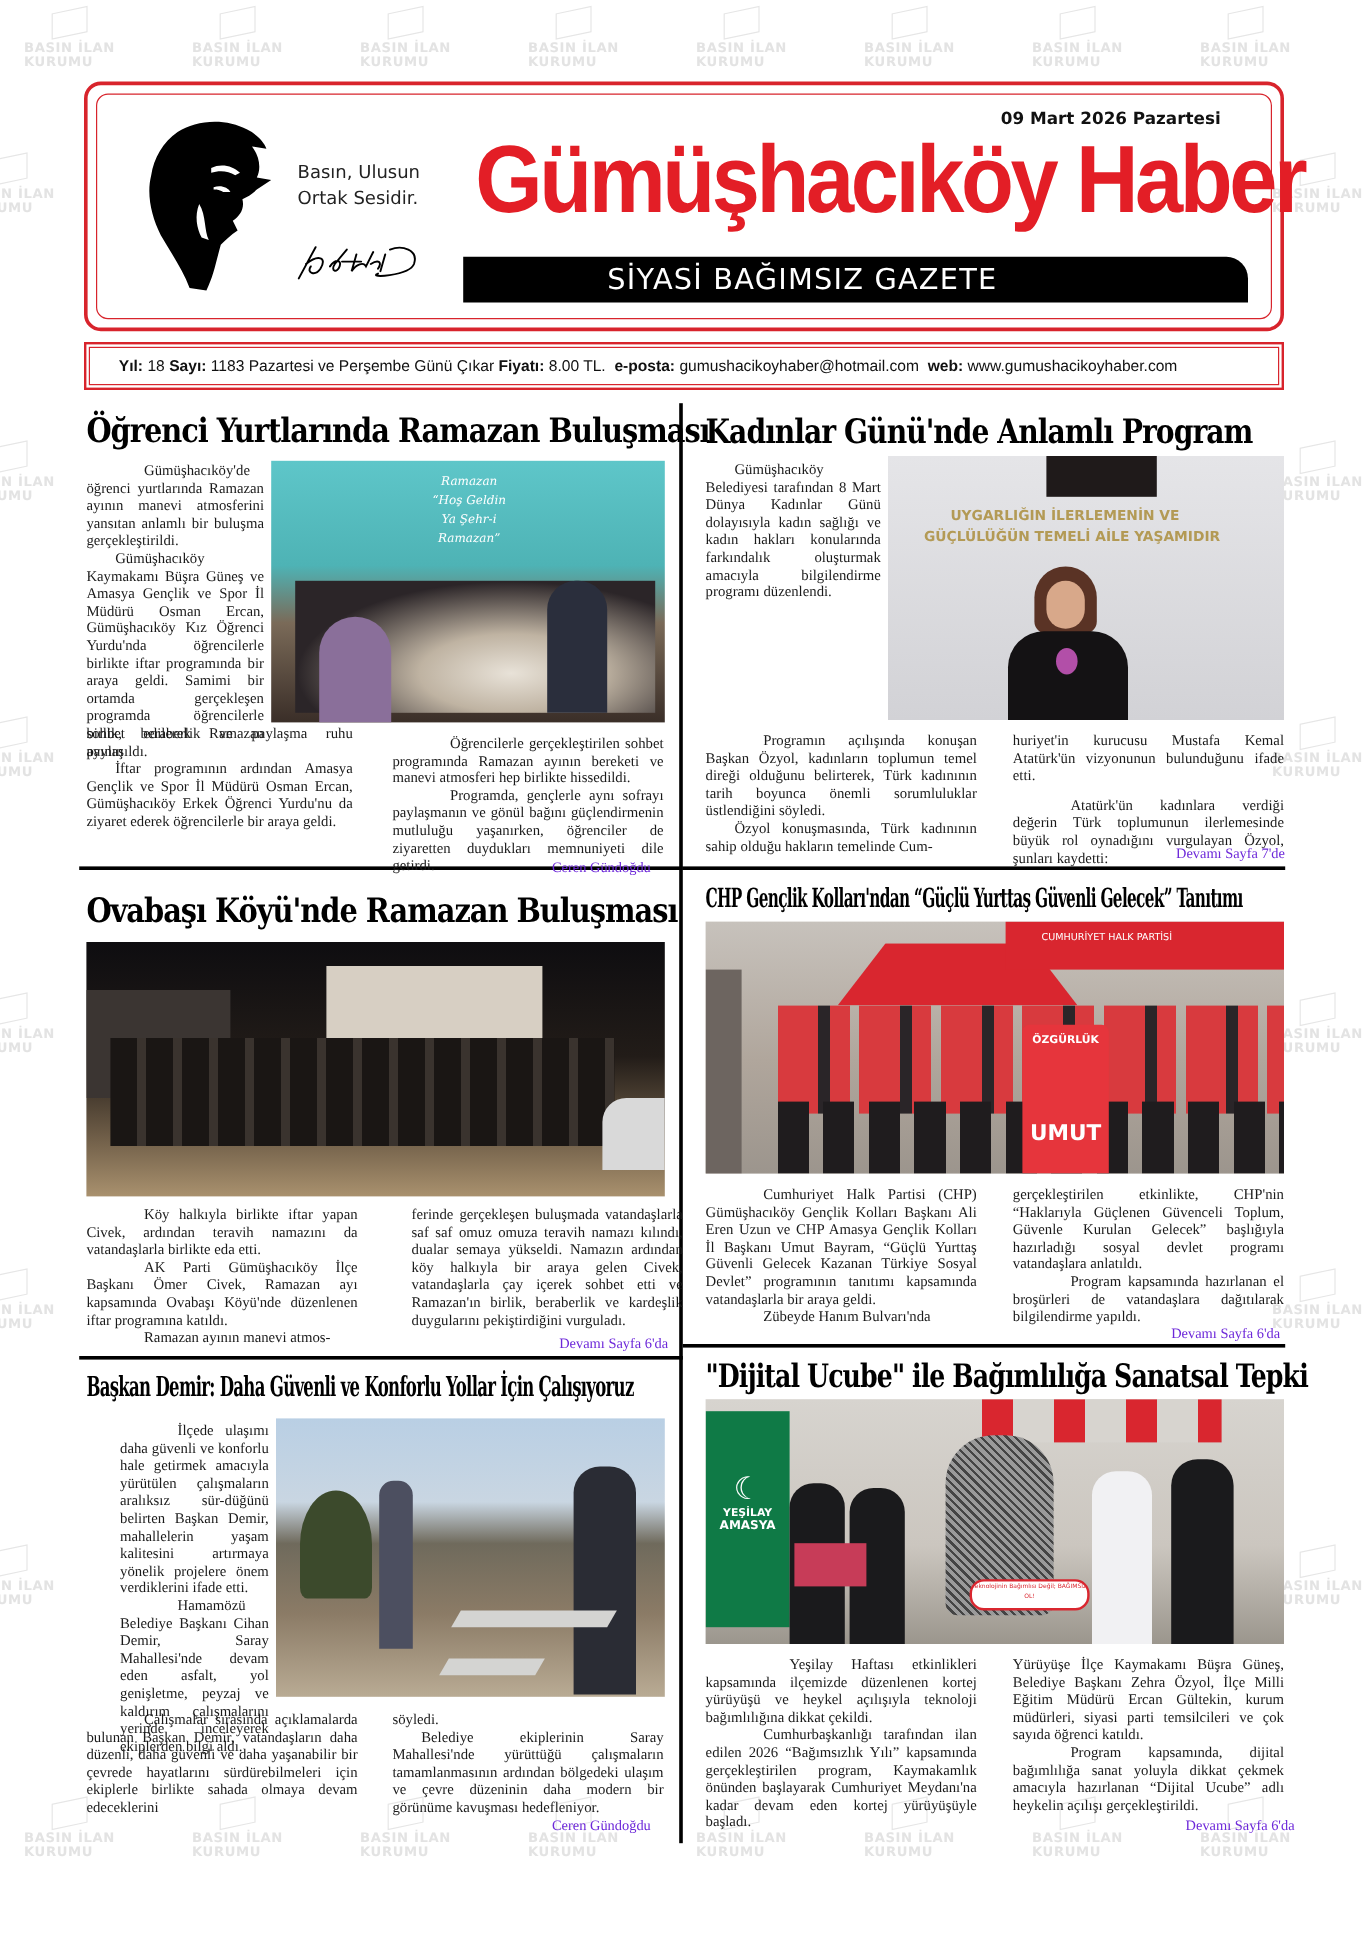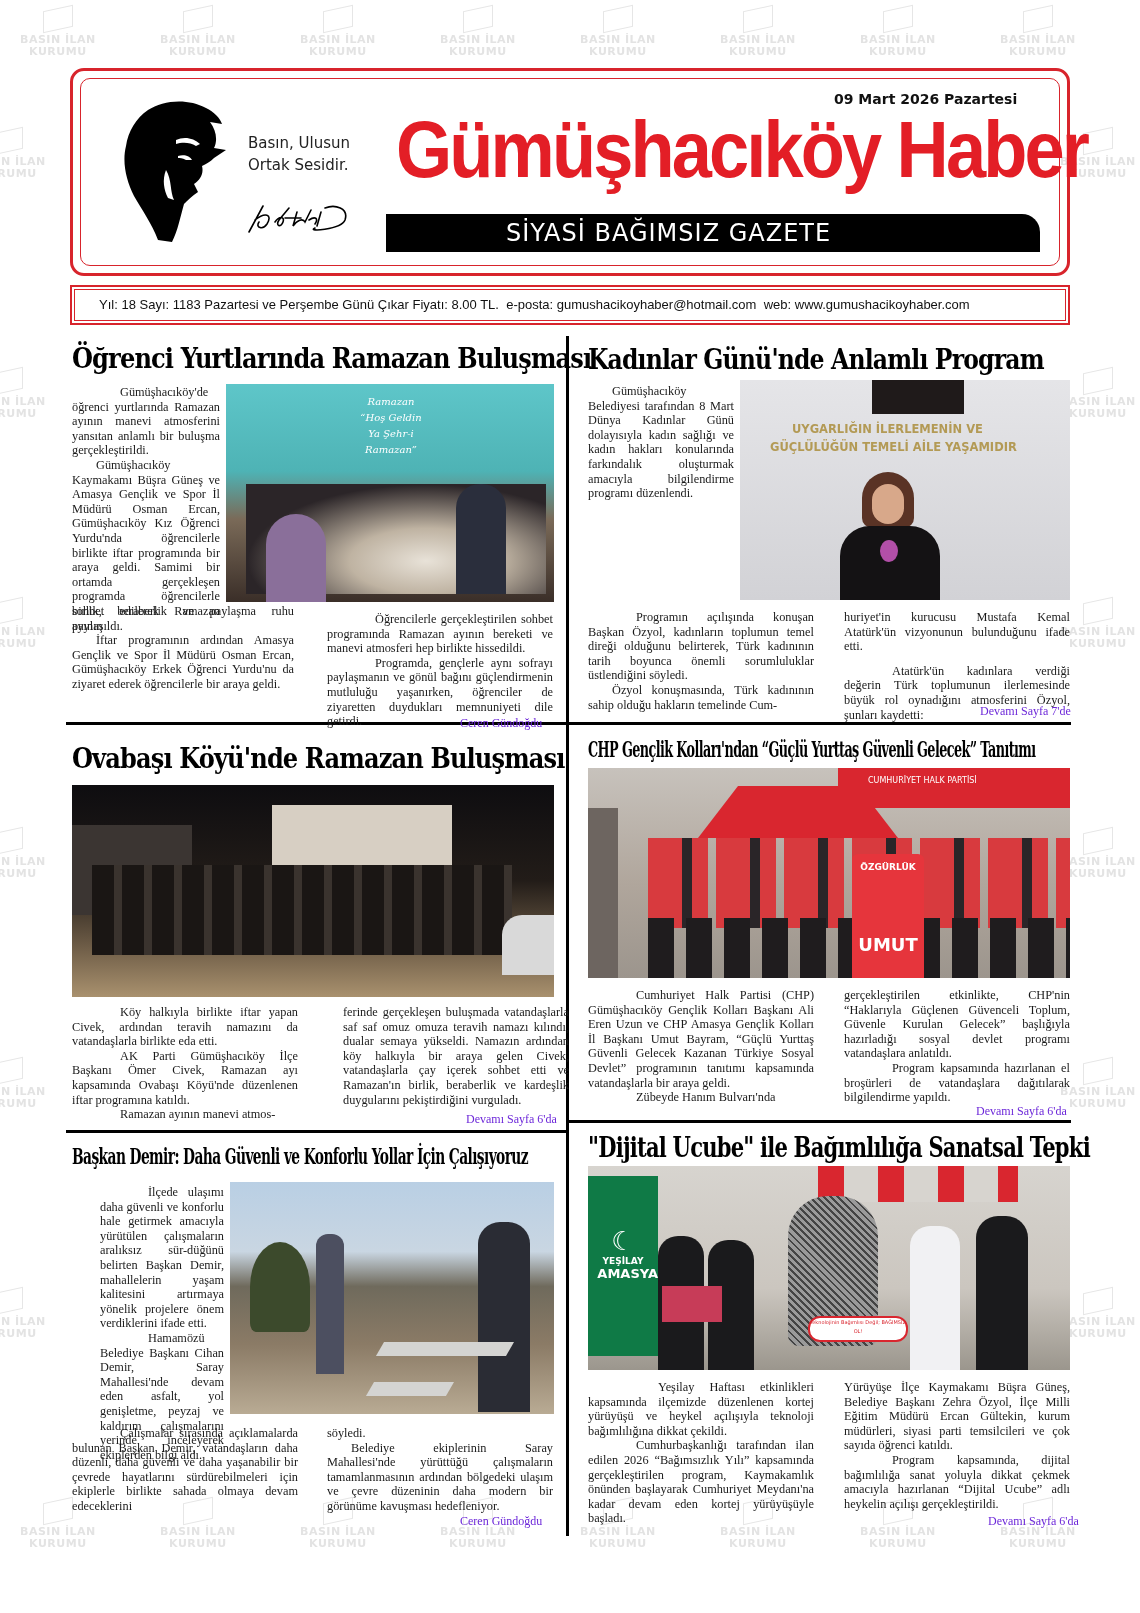--- a/index.html
+++ b/index.html
@@ -1,33 +1,33 @@
 <!DOCTYPE html>
 <html><head>
 <meta charset="utf-8">
 <style>
   * { box-sizing: border-box; margin: 0; padding: 0; }
   body { width: 1140px; height: 1613px; background: #ffffff; position: relative; overflow: hidden; font-family: "Liberation Serif", serif; color: #111; }
-  .wm { position: absolute; color: #e3e3e3; font-family: "DejaVu Sans", sans-serif; font-weight: bold; font-size: 11px; text-align: center; line-height: 12px; pointer-events: none; letter-spacing: 0.5px; }
+  .wm { position: absolute; color: #e3e3e3; font-family: "DejaVu Sans", sans-serif; font-weight: bold; font-size: 11px; text-align: left; line-height: 12px; pointer-events: none; letter-spacing: 0.5px; }
   .wm .box { width: 30px; height: 22px; border: 1.5px solid #e6e6e6; margin: 0 auto 4px auto; transform: skewY(-12deg); }
 
   
   .mast-outer { position: absolute; left: 70px; top: 68px; width: 1000px; height: 208px; border: 3px solid #d8242c; border-radius: 14px; }
   .mast-inner { position: absolute; left: 80px; top: 78px; width: 980px; height: 188px; border: 1px solid #d8242c; border-radius: 10px; }
   .ataturk { position: absolute; left: 118px; top: 100px; width: 110px; height: 145px; }
   .motto { position: absolute; left: 248px; top: 132px; font-family: "DejaVu Sans", sans-serif; font-size: 15px; line-height: 22px; color: #222; }
   .signature { position: absolute; left: 245px; top: 198px; width: 110px; height: 40px; }
   .date { position: absolute; left: 834px; top: 91px; font-family: "DejaVu Sans", sans-serif; font-weight: bold; font-size: 14px; color: #111; }
   .brand { position: absolute; left: 396px; top: 108px; font-family: "Liberation Sans", sans-serif; font-weight: bold; font-size: 76px; color: #e31e26; letter-spacing: -3px; transform: scaleX(0.95) scaleY(1.05); transform-origin: left top; line-height: 80px; white-space: nowrap; }
   .tagline-bar { position: absolute; left: 386px; top: 214px; width: 654px; height: 38px; background: #000; border-radius: 0 18px 0 0; color: #fff; font-family: "DejaVu Sans", sans-serif; font-size: 24px; letter-spacing: 1px; padding-left: 120px; line-height: 38px; }
 
   
   .info-outer { position: absolute; left: 70px; top: 285px; width: 1000px; height: 40px; border: 2px solid #d8242c; }
   .info-inner { position: absolute; left: 74px; top: 289px; width: 992px; height: 32px; border: 1px solid #d8242c; font-family: "Liberation Sans", sans-serif; font-size: 13px; line-height: 30px; padding-left: 24px; color: #111; white-space: nowrap; }
-  .info-inner b { font-weight: normal; }
+  .info-inner b { font-weight: bold; }
 
   
   .vline { position: absolute; background: #000; }
   .hline { position: absolute; background: #000; }
 
   
   .headline { position: absolute; font-family: "DejaVu Serif", serif; font-weight: bold; color: #000; white-space: nowrap; letter-spacing: -1px; transform-origin: left top; }
   .txt { position: absolute; font-family: "Liberation Serif", serif; font-size: 12.3px; line-height: 14.6px; text-align: justify; color: #1a1a1a; }
   .txt p { text-indent: 24px; }
   .txt p.big-indent { text-indent: 48px; }
@@ -266,21 +266,21 @@
     <div style="position:absolute; left:132px; top:104px; width:32px; height:40px; background:#d8a88a; border-radius:16px;"></div>
     <div style="position:absolute; left:100px; top:146px; width:100px; height:74px; background:#141214; border-radius:30px 30px 0 0;"></div>
     <div style="position:absolute; left:140px; top:160px; width:18px; height:22px; background:#b24fa8; border-radius:50%;"></div>
   </div>
   <div class="txt" style="left:588px; top:610px; width:226px;">
     <p class="big-indent">Programın açılışında konuşan Başkan Özyol, kadınların toplumun temel direği olduğunu belirterek, Türk kadınının tarih boyunca önemli sorumluluklar üstlendiğini söyledi.</p>
     <p>Özyol konuşmasında, Türk kadınının sahip olduğu hakların temelinde Cum-</p>
   </div>
   <div class="txt" style="left:844px; top:610px; width:226px;">
     <p style="text-indent:0">huriyet'in kurucusu Mustafa Kemal Atatürk'ün vizyonunun bulunduğunu ifade etti.</p>
-    <p class="big-indent" style="margin-top:10px">Atatürk'ün kadınlara verdiği değerin Türk toplumunun ilerlemesinde büyük rol oynadığını atmosferini Özyol, şunları kaydetti:</p>
+    <p class="big-indent" style="margin-top:10px">Atatürk'ün kadınlara verdiği değerin Türk toplumunun ilerlemesinde büyük rol oynadığını vurgulayan Özyol, şunları kaydetti:</p>
   </div>
   <div class="credit" style="left:980px; top:704px;">Devamı Sayfa 7'de</div>
 </div>
 
 <div>
   <div class="headline" style="left:72px; top:742px; font-size:28px; transform:scaleX(0.86);">Ovabaşı Köyü'nde Ramazan Buluşması</div>
   <div class="photo" style="left:72px; top:785px; width:482px; height:212px; background:linear-gradient(180deg,#0e0d10 0%,#221c18 45%,#6b5a45 75%,#a9916e 100%);">
     <div style="position:absolute; left:200px; top:20px; width:180px; height:60px; background:#d7cfc3;"></div>
     <div style="position:absolute; left:0; top:40px; width:120px; height:90px; background:#3b3532;"></div>
     <div style="position:absolute; left:20px; top:80px; width:420px; height:90px; background:repeating-linear-gradient(90deg,#1a1614 0 22px,#3a332e 22px 30px);"></div>
@@ -345,21 +345,21 @@
   </div>
   <div class="credit" style="left:460px; top:1514px;">Ceren Gündoğdu</div>
 </div>
 
 <div>
   <div class="headline" style="left:588px; top:1132px; font-size:27px; transform:scaleX(0.78);">"Dijital Ucube" ile Bağımlılığa Sanatsal Tepki</div>
   <div class="photo" style="left:588px; top:1166px; width:482px; height:204px; background:linear-gradient(180deg,#d7d4cf 0%,#cbc6bf 60%,#9b968d 100%);">
     <div style="position:absolute; left:0; top:10px; width:70px; height:180px; background:#0f7a46; color:#fff; text-align:center; font-family:'DejaVu Sans',sans-serif; font-weight:bold;">
       <div style="margin-top:50px; font-size:26px;">☾</div>
       <div style="font-size:9px;">YEŞİLAY</div>
-      <div style="font-size:13px;text-align:right;">AMASYA</div>
+      <div style="font-size:10px;">AMASYA</div>
     </div>
     <div style="position:absolute; left:230px; top:0; width:200px; height:36px; background:repeating-linear-gradient(90deg,#d9262f 0 26px,#d7d4cf 26px 60px);"></div>
     <div style="position:absolute; left:200px; top:30px; width:90px; height:150px; background:repeating-linear-gradient(45deg,#444 0 2px,#9a9a9a 2px 5px); border-radius:40px 40px 10px 10px;"></div>
     <div style="position:absolute; left:220px; top:150px; width:100px; height:26px; background:#fff; border:2px solid #d9262f; border-radius:12px; font-family:'DejaVu Sans',sans-serif; font-size:5px; color:#d9262f; text-align:center; line-height:9px; overflow:hidden;">
       <span>Teknolojinin Bağımlısı Değil; BAĞIMSIZ OL!</span>
     </div>
     <div style="position:absolute; left:70px; top:70px; width:46px; height:134px; background:#1a1a1c; border-radius:20px 20px 0 0;"></div>
     <div style="position:absolute; left:120px; top:74px; width:46px; height:130px; background:#1a1a1c; border-radius:20px 20px 0 0;"></div>
     <div style="position:absolute; left:74px; top:120px; width:60px; height:36px; background:#c73c58;"></div>
     <div style="position:absolute; left:322px; top:60px; width:50px; height:144px; background:#f1f1f3; border-radius:20px 20px 0 0;"></div>

